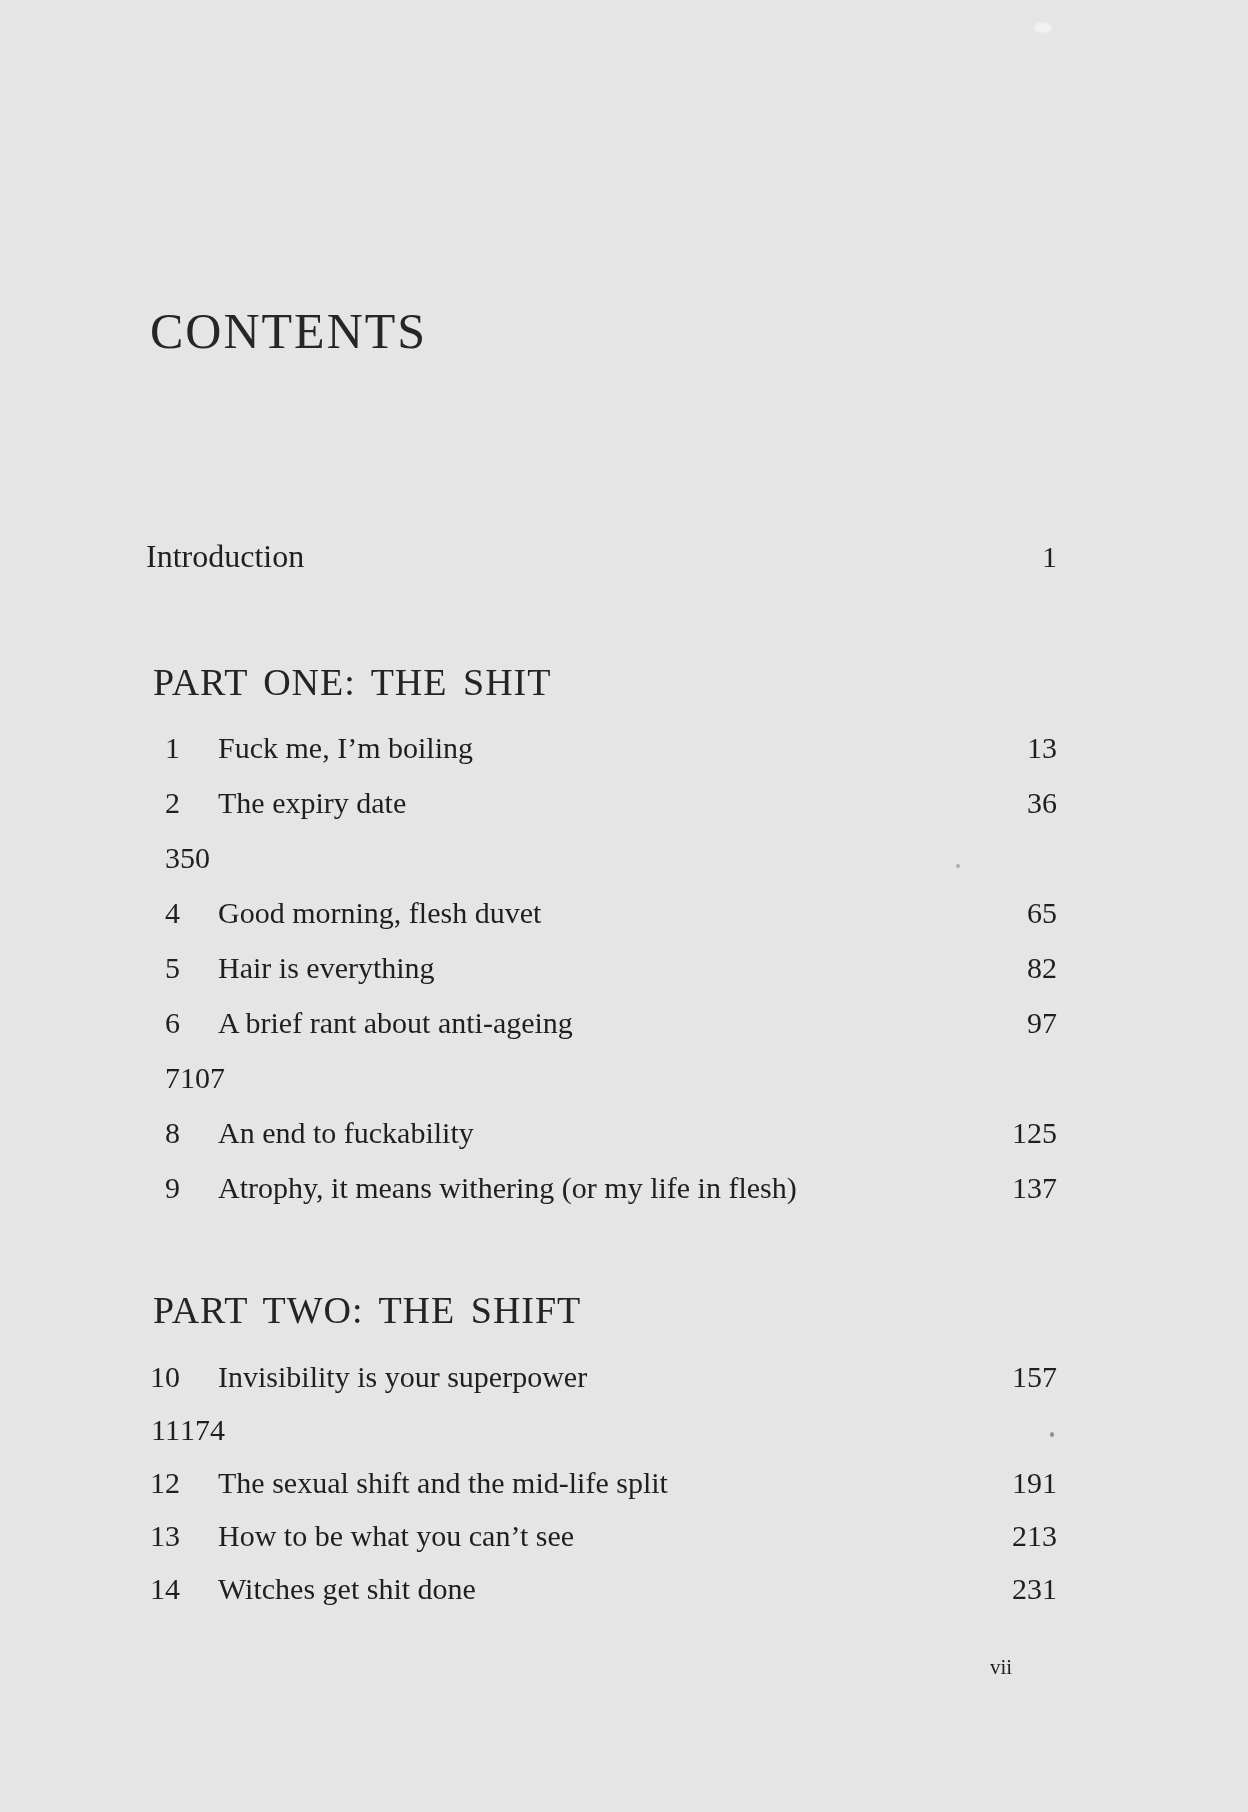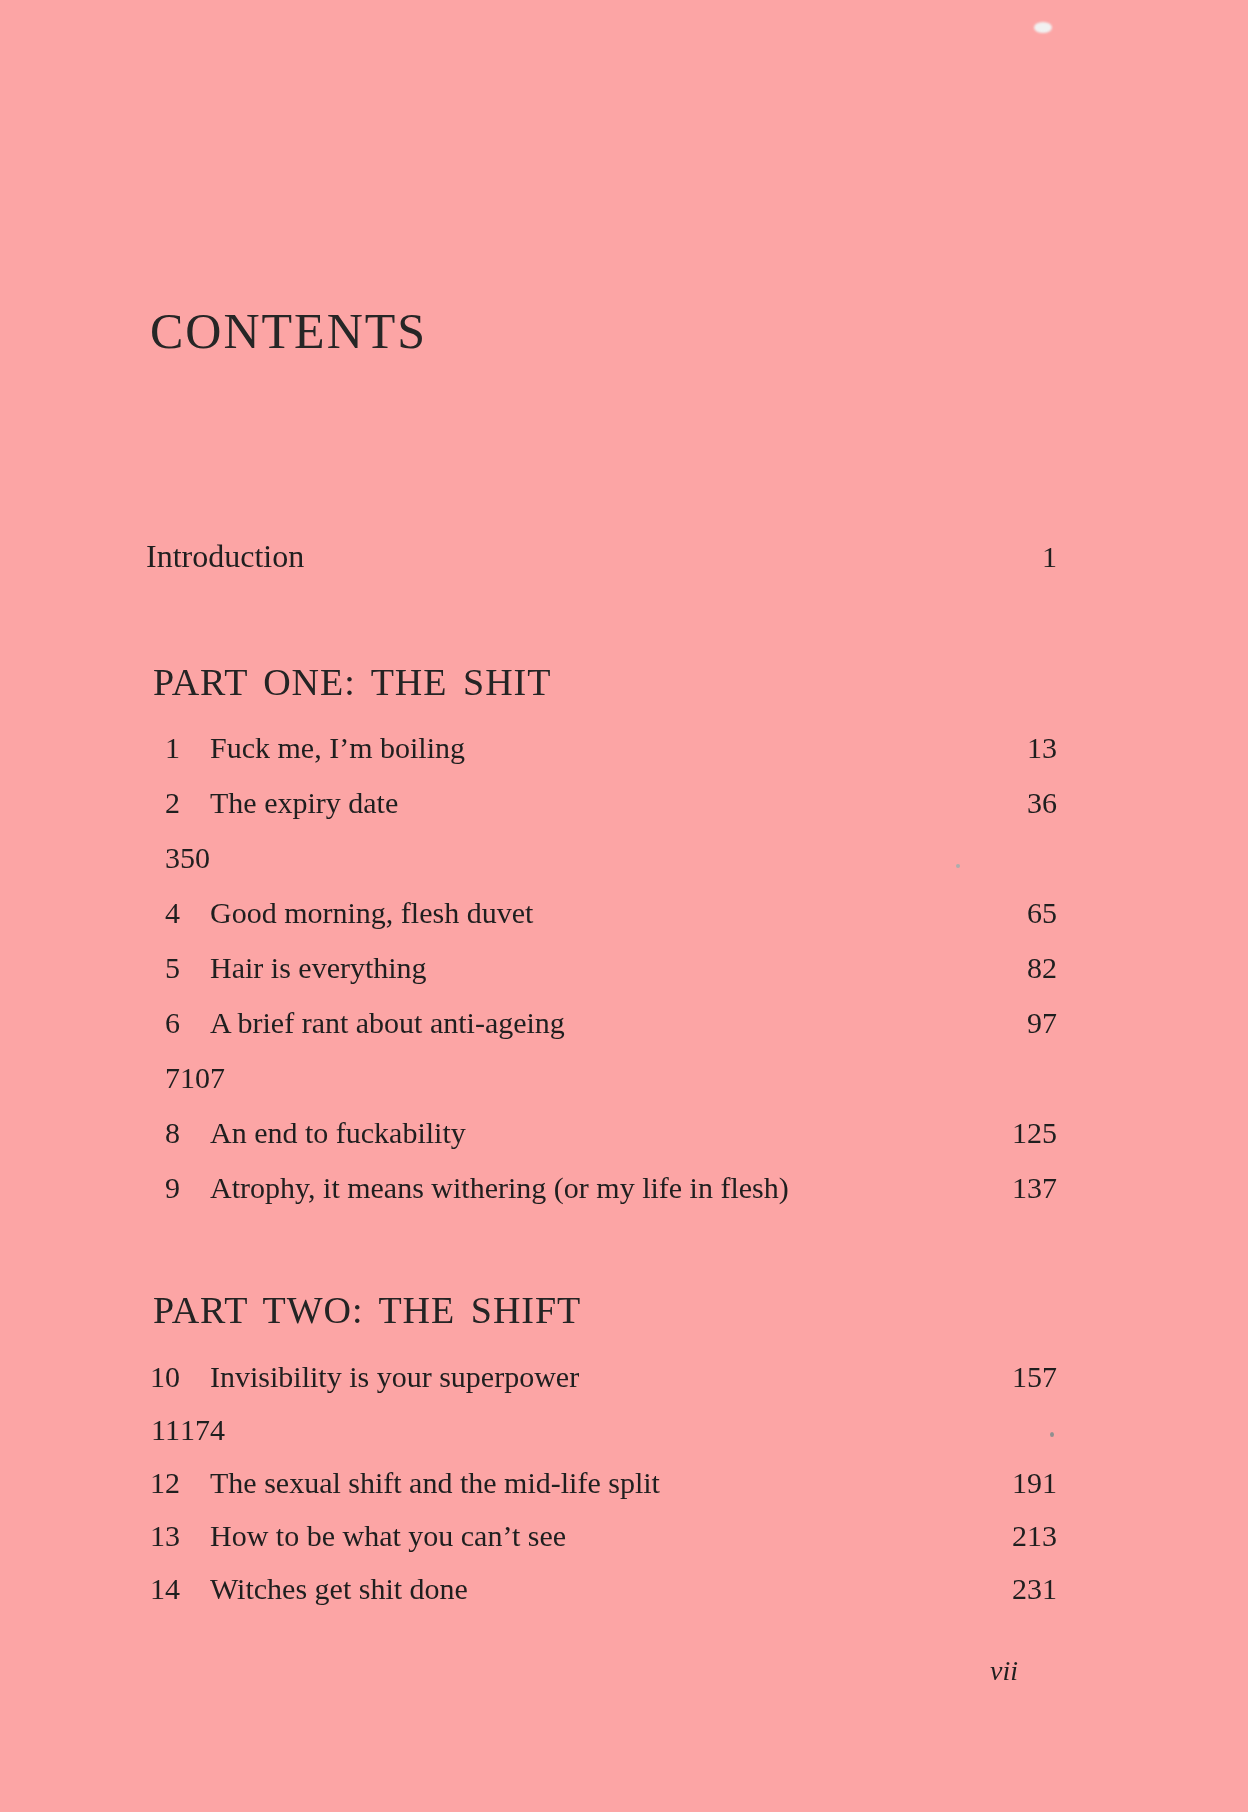--- a/index.html
+++ b/index.html
@@ -1,20 +1,20 @@
 <!DOCTYPE html>
 <html><head>
 <meta charset="utf-8">
 <style>
   html,body{margin:0;padding:0;background:#ffffff;}
   .page{
     position:relative;
     width:1248px;
     height:1812px;
-    background:#fca5a5;
+    background:#e5e5e5;
     font-family:"Liberation Serif","DejaVu Serif",serif;
     color:#1f1f1f;
     overflow:hidden;
   }
   .title{
     position:absolute;
     left:150px;
     top:302px;
     margin:0;
     font-size:50px;
@@ -61,34 +61,33 @@
   }
   .part-one-list li{height:55px;}
   .part-two-list li{height:53px;}
   .entry-num{
     flex:none;
     width:34px;
     text-align:right;
   }
   .entry-title{
     flex:1;
-    margin-left:30px;
+    margin-left:38px;
     white-space:nowrap;
   }
   .entry-page{
     flex:none;
     text-align:right;
     font-size:30px;
   }
   .folio{
     position:absolute;
     left:990px;
     top:1655px;
-    font-size:28px;
-    font-style:italic;
+    font-size:21px;
   }
   .speck{
     position:absolute;
     border-radius:50%;
   }
   .speck-a{left:956px;top:864px;width:4px;height:4px;background:#adadad;}
   .speck-b{left:1050px;top:1432px;width:4px;height:5px;background:#8f8f8f;}
   .smudge{
     left:1034px;top:22px;width:18px;height:11px;
     background:#f1f1f1;

